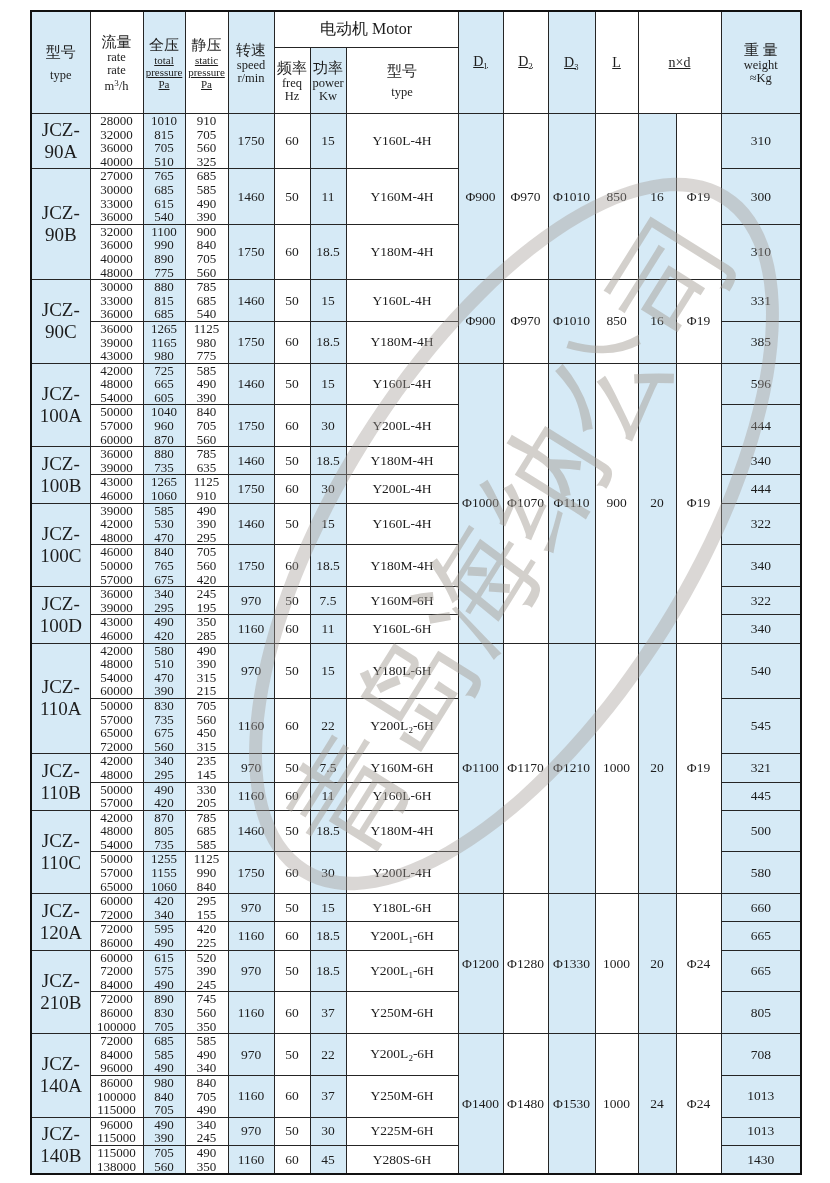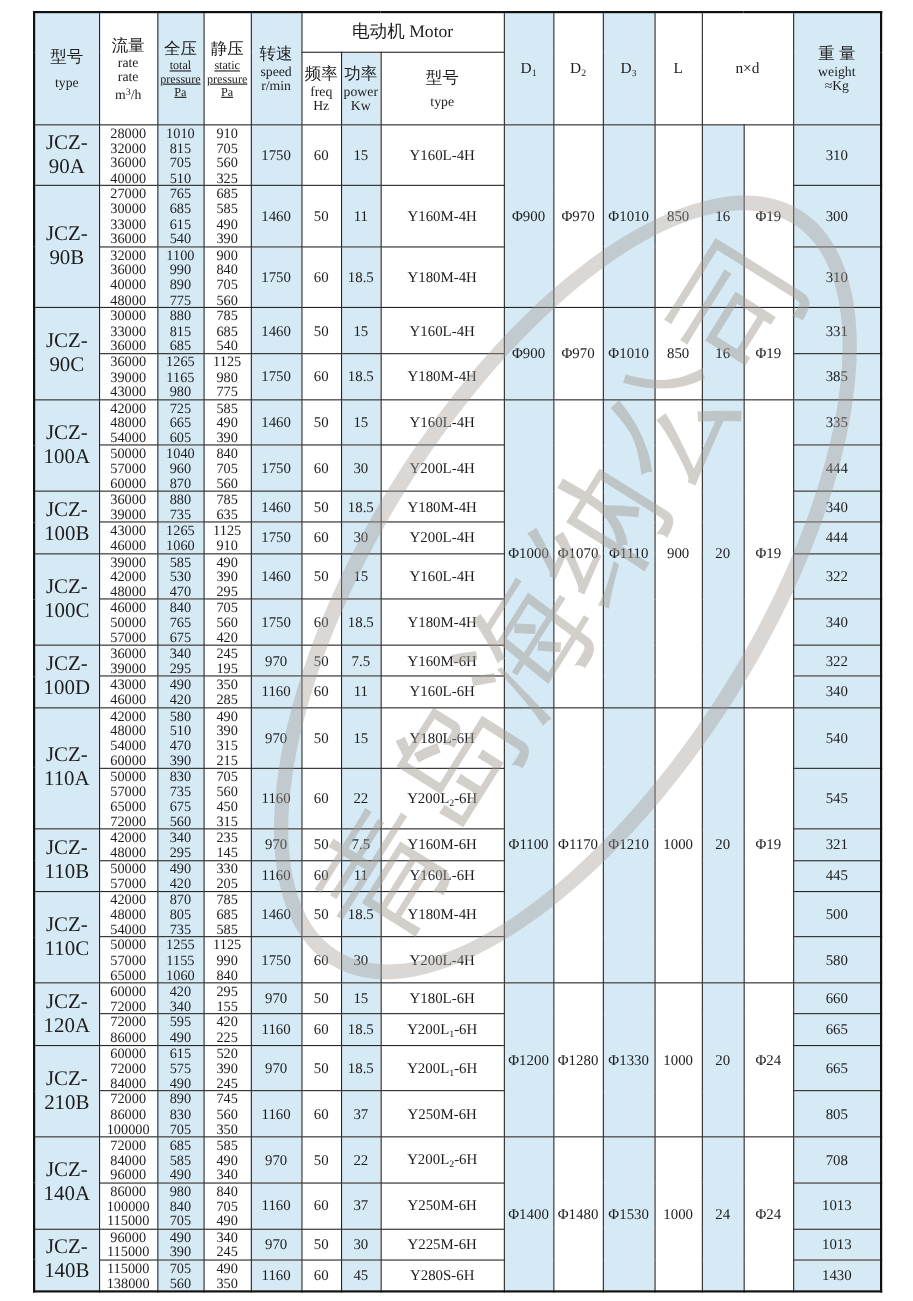--- a/index.html
+++ b/index.html
@@ -17,21 +17,21 @@
     font-weight:normal; overflow:hidden;
   }
   .blue{background:#d6eaf6;}
   .white{background:#ffffff;}
   thead tr.h1 th{height:35px;}
   thead tr.h2 th{height:65px;}
   .zh{font-size:15px; line-height:18px;}
   .en{font-size:12.5px; line-height:13px;}
   .en-sm{font-size:11px; line-height:12px;text-decoration:underline;}
   .motor-span{font-size:16px;}
-  .dhead{font-size:14px;}
+  .dhead{font-size:14px;text-decoration:underline;}
   td.lines{font-size:13px; line-height:13.6px; white-space:pre-line;}
   td.one{font-size:13.5px;}
   td.motor{font-size:13.5px;}
   td.model{font-size:19px;}
   sub{font-size:9px; vertical-align:-3px;}
   sup{font-size:9px; vertical-align:4px;}
   .stamp{
     position:absolute; left:110px; top:350px; width:780px; height:340px;
     border:14px solid rgba(163,156,149,0.40); border-radius:50%;
     transform:rotate(-58deg); transform-origin:center;
@@ -198,21 +198,21 @@
           <td class="blue one">1460</td>
           <td class="white one">50</td>
           <td class="blue one">15</td>
           <td class="white motor">Y160L-4H</td>
           <td rowspan="8" class="blue one">Φ1000</td>
           <td rowspan="8" class="white one">Φ1070</td>
           <td rowspan="8" class="blue one">Φ1110</td>
           <td rowspan="8" class="white one">900</td>
           <td rowspan="8" class="blue one">20</td>
           <td rowspan="8" class="white one">Φ19</td>
-          <td class="blue one">335</td>
+          <td class="blue one">596</td>
         </tr>
         <tr>
           <td class="white lines">50000<br>57000<br>60000</td>
           <td class="blue lines">1040<br>960<br>870</td>
           <td class="white lines">840<br>705<br>560</td>
           <td class="blue one">1750</td>
           <td class="white one">60</td>
           <td class="blue one">30</td>
           <td class="white motor">Y200L-4H</td>
           <td class="blue one">444</td>

